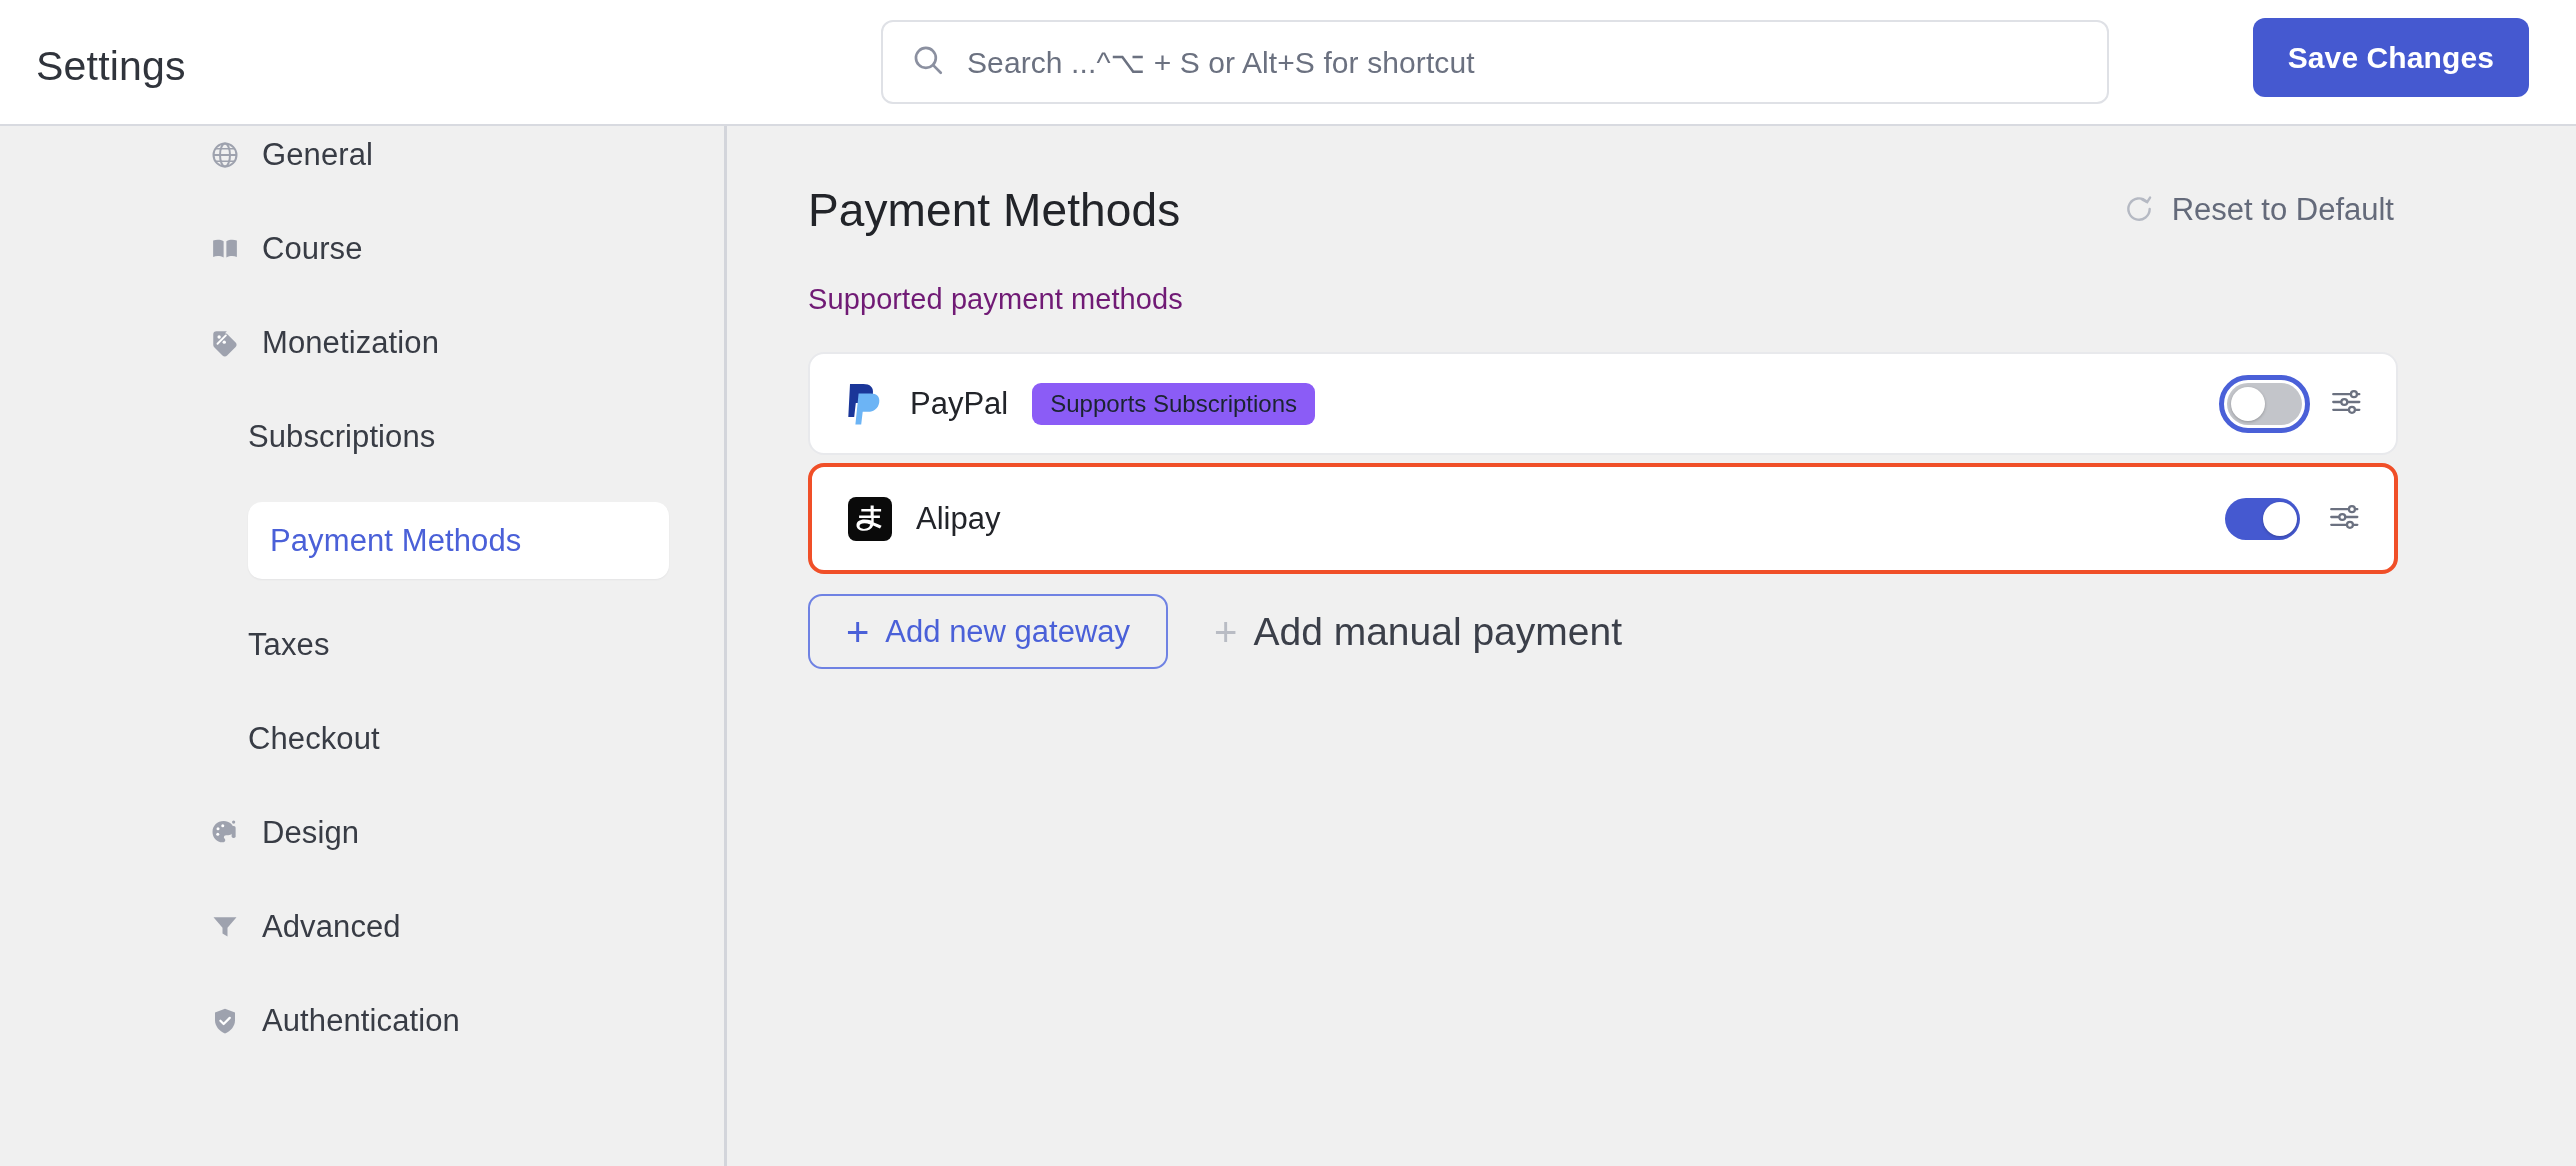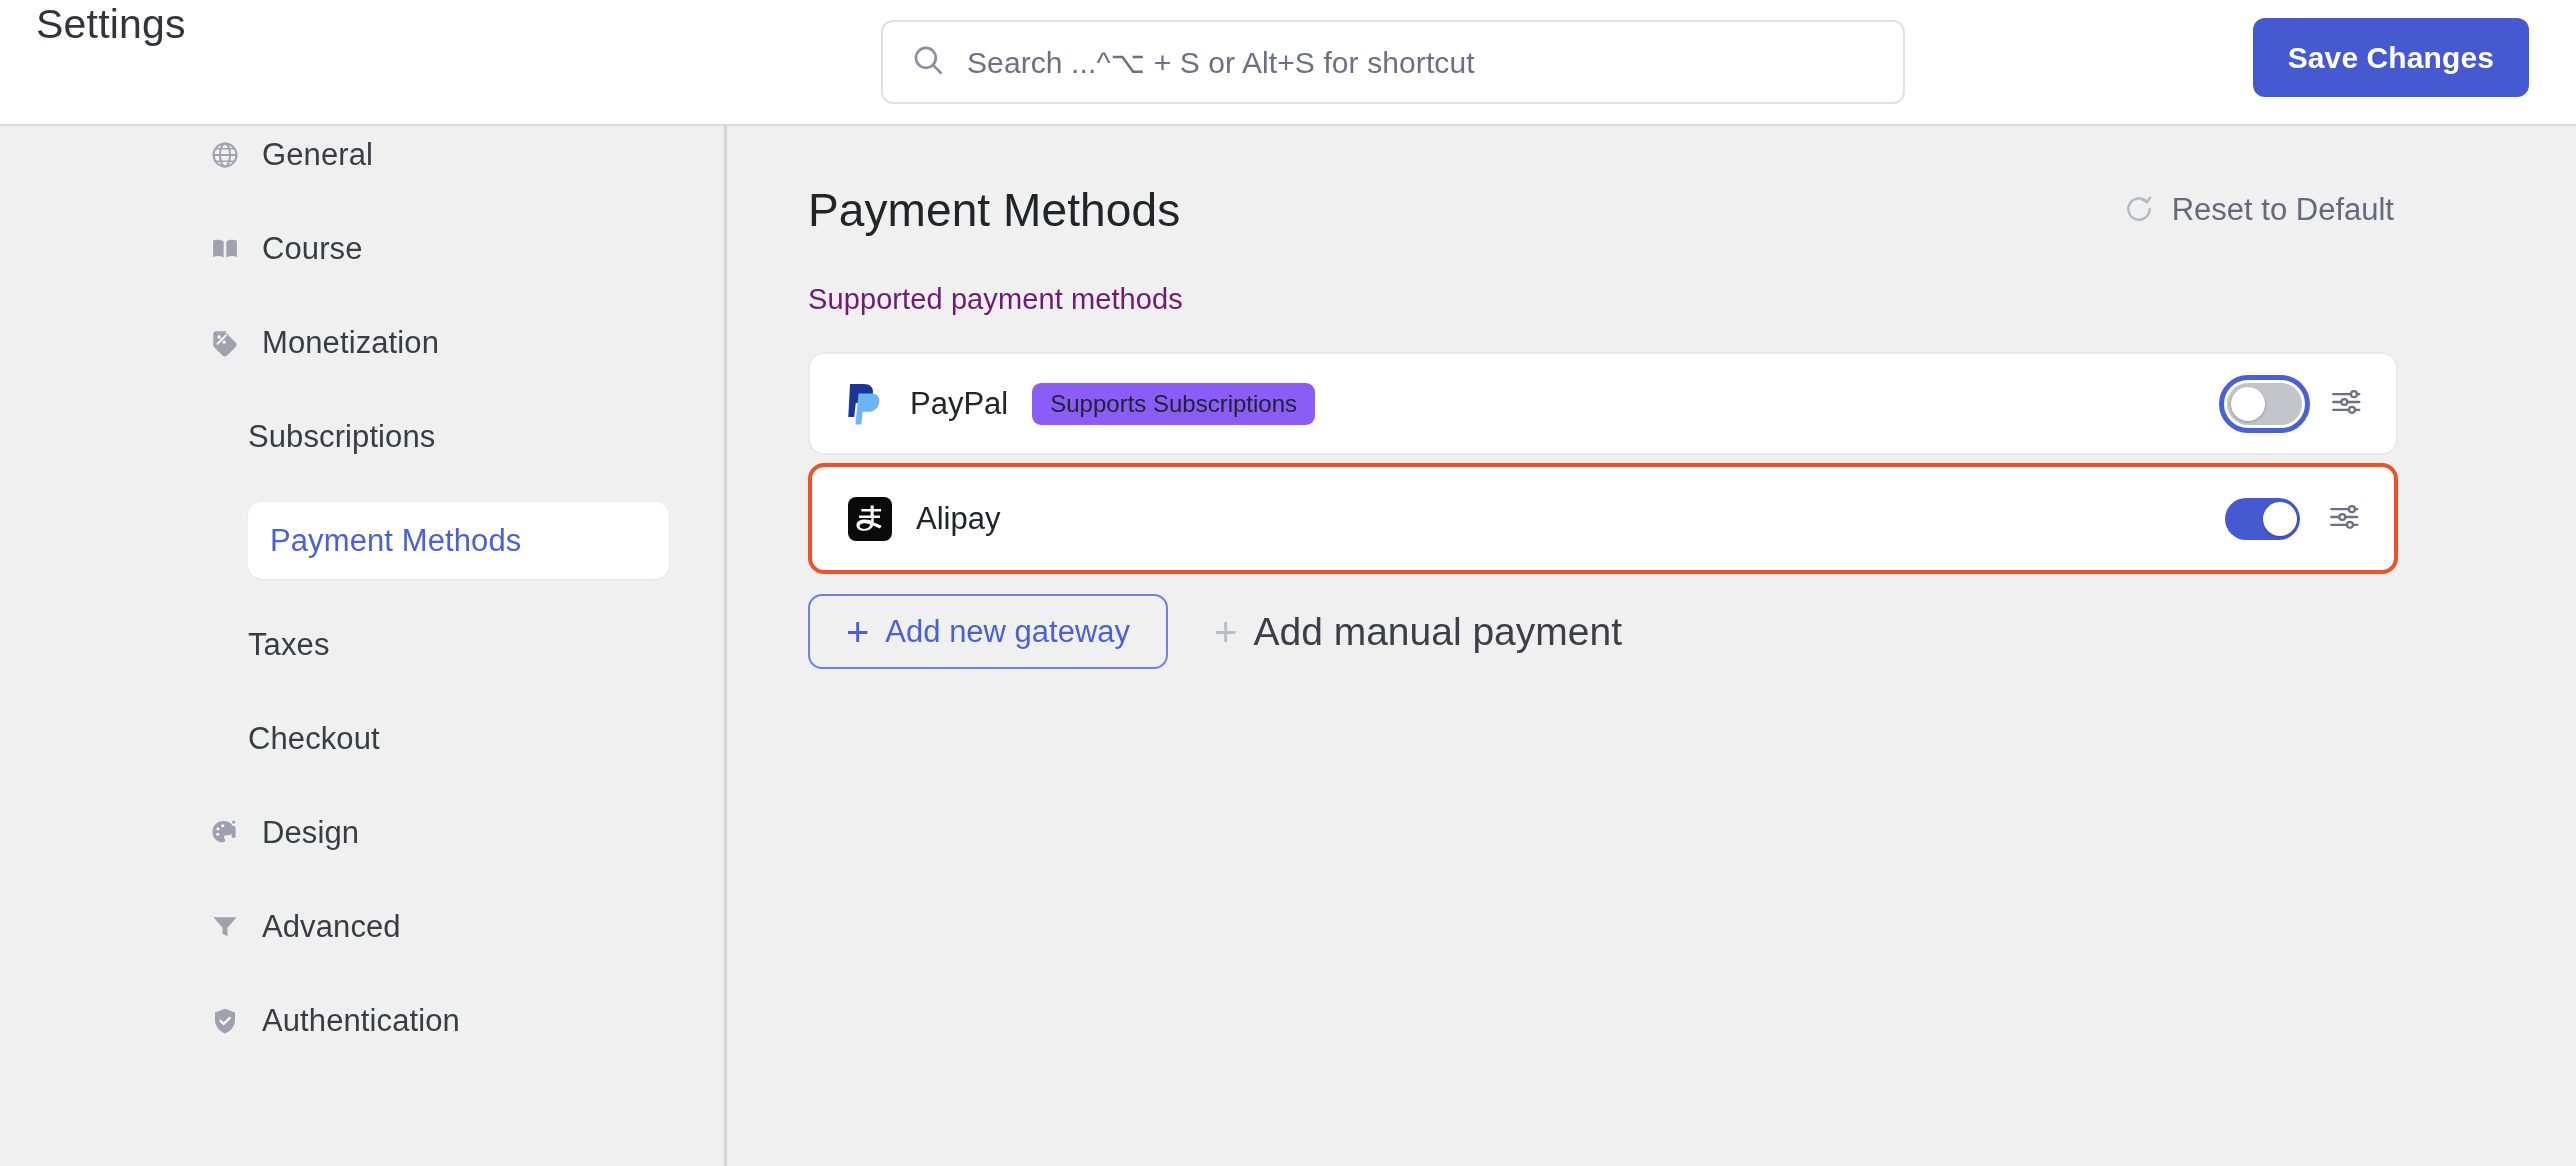--- a/index.html
+++ b/index.html
@@ -21,37 +21,38 @@
     overflow: hidden;
   }
 
   
   .topbar {
     height: 126px;
     min-height: 126px;
     background: #ffffff;
     border-bottom: 2px solid #d8dae0;
     display: flex;
+    align-items: center;
     position: relative;
-    padding: 1px 38px 0 36px;
+    padding: 9px 38px 0 36px;
   }
 
   .app-title {
     font-size: 41px;
     color: #30343c;
     font-weight: 400;
     letter-spacing: 0.2px;
     white-space: nowrap;
   }
 
   .search-wrap {
     position: absolute;
     left: 881px;
     top: 20px;
-    width: 1024px;
+    width: 1228px;
     height: 84px;
   }
 
   .search-box {
     width: 100%;
     height: 100%;
     border: 2px solid #dfe1e6;
     border-radius: 12px;
     background: #ffffff;
     display: flex;

